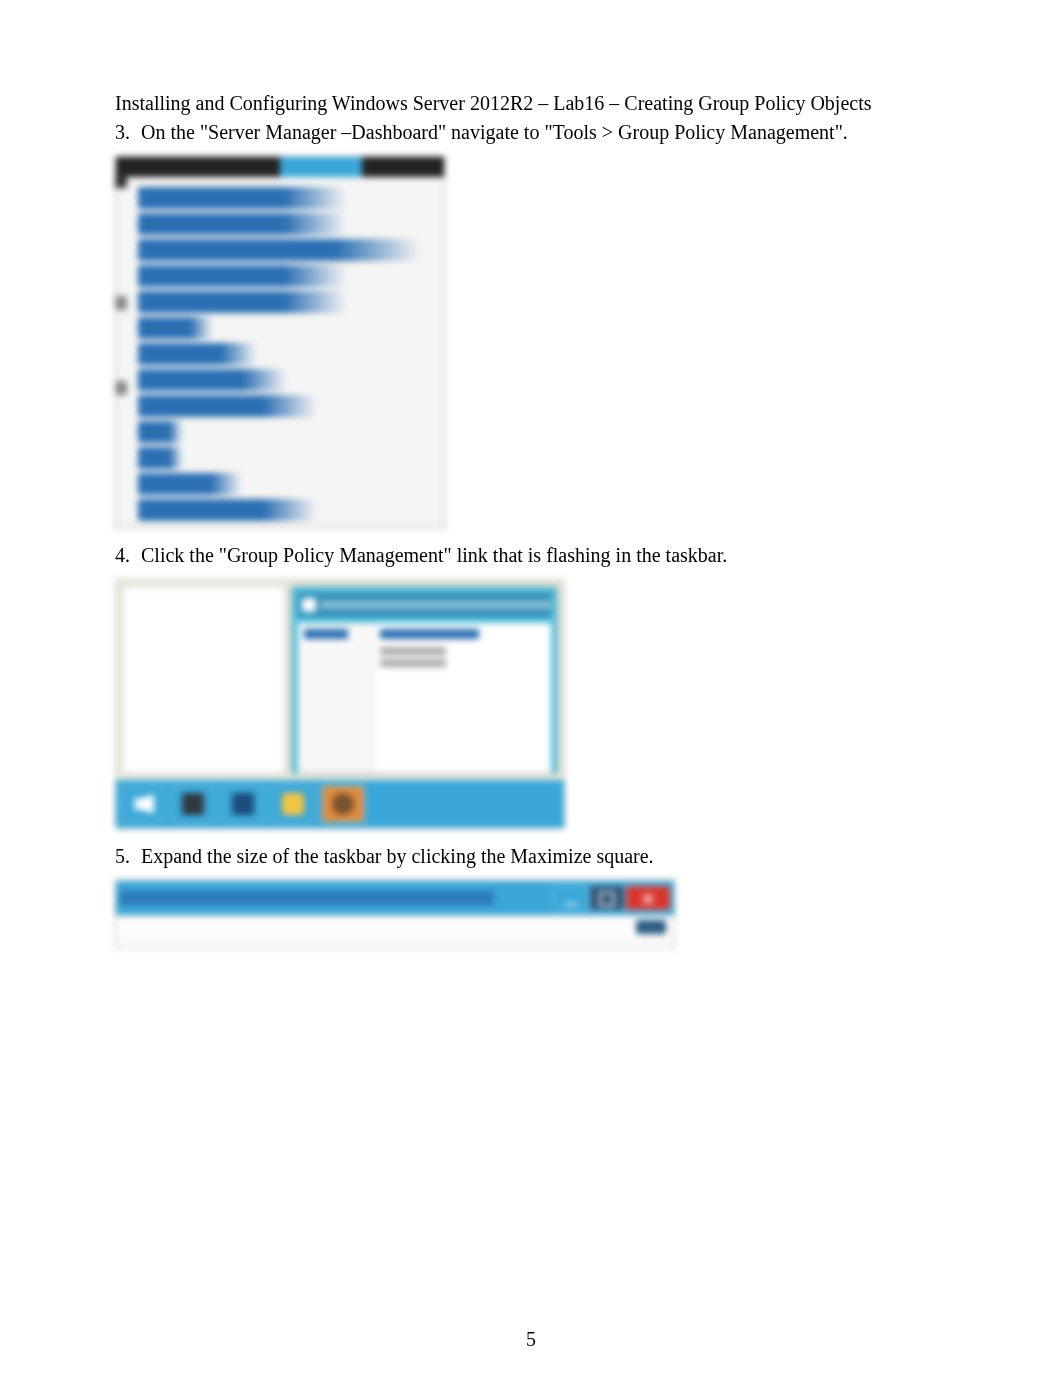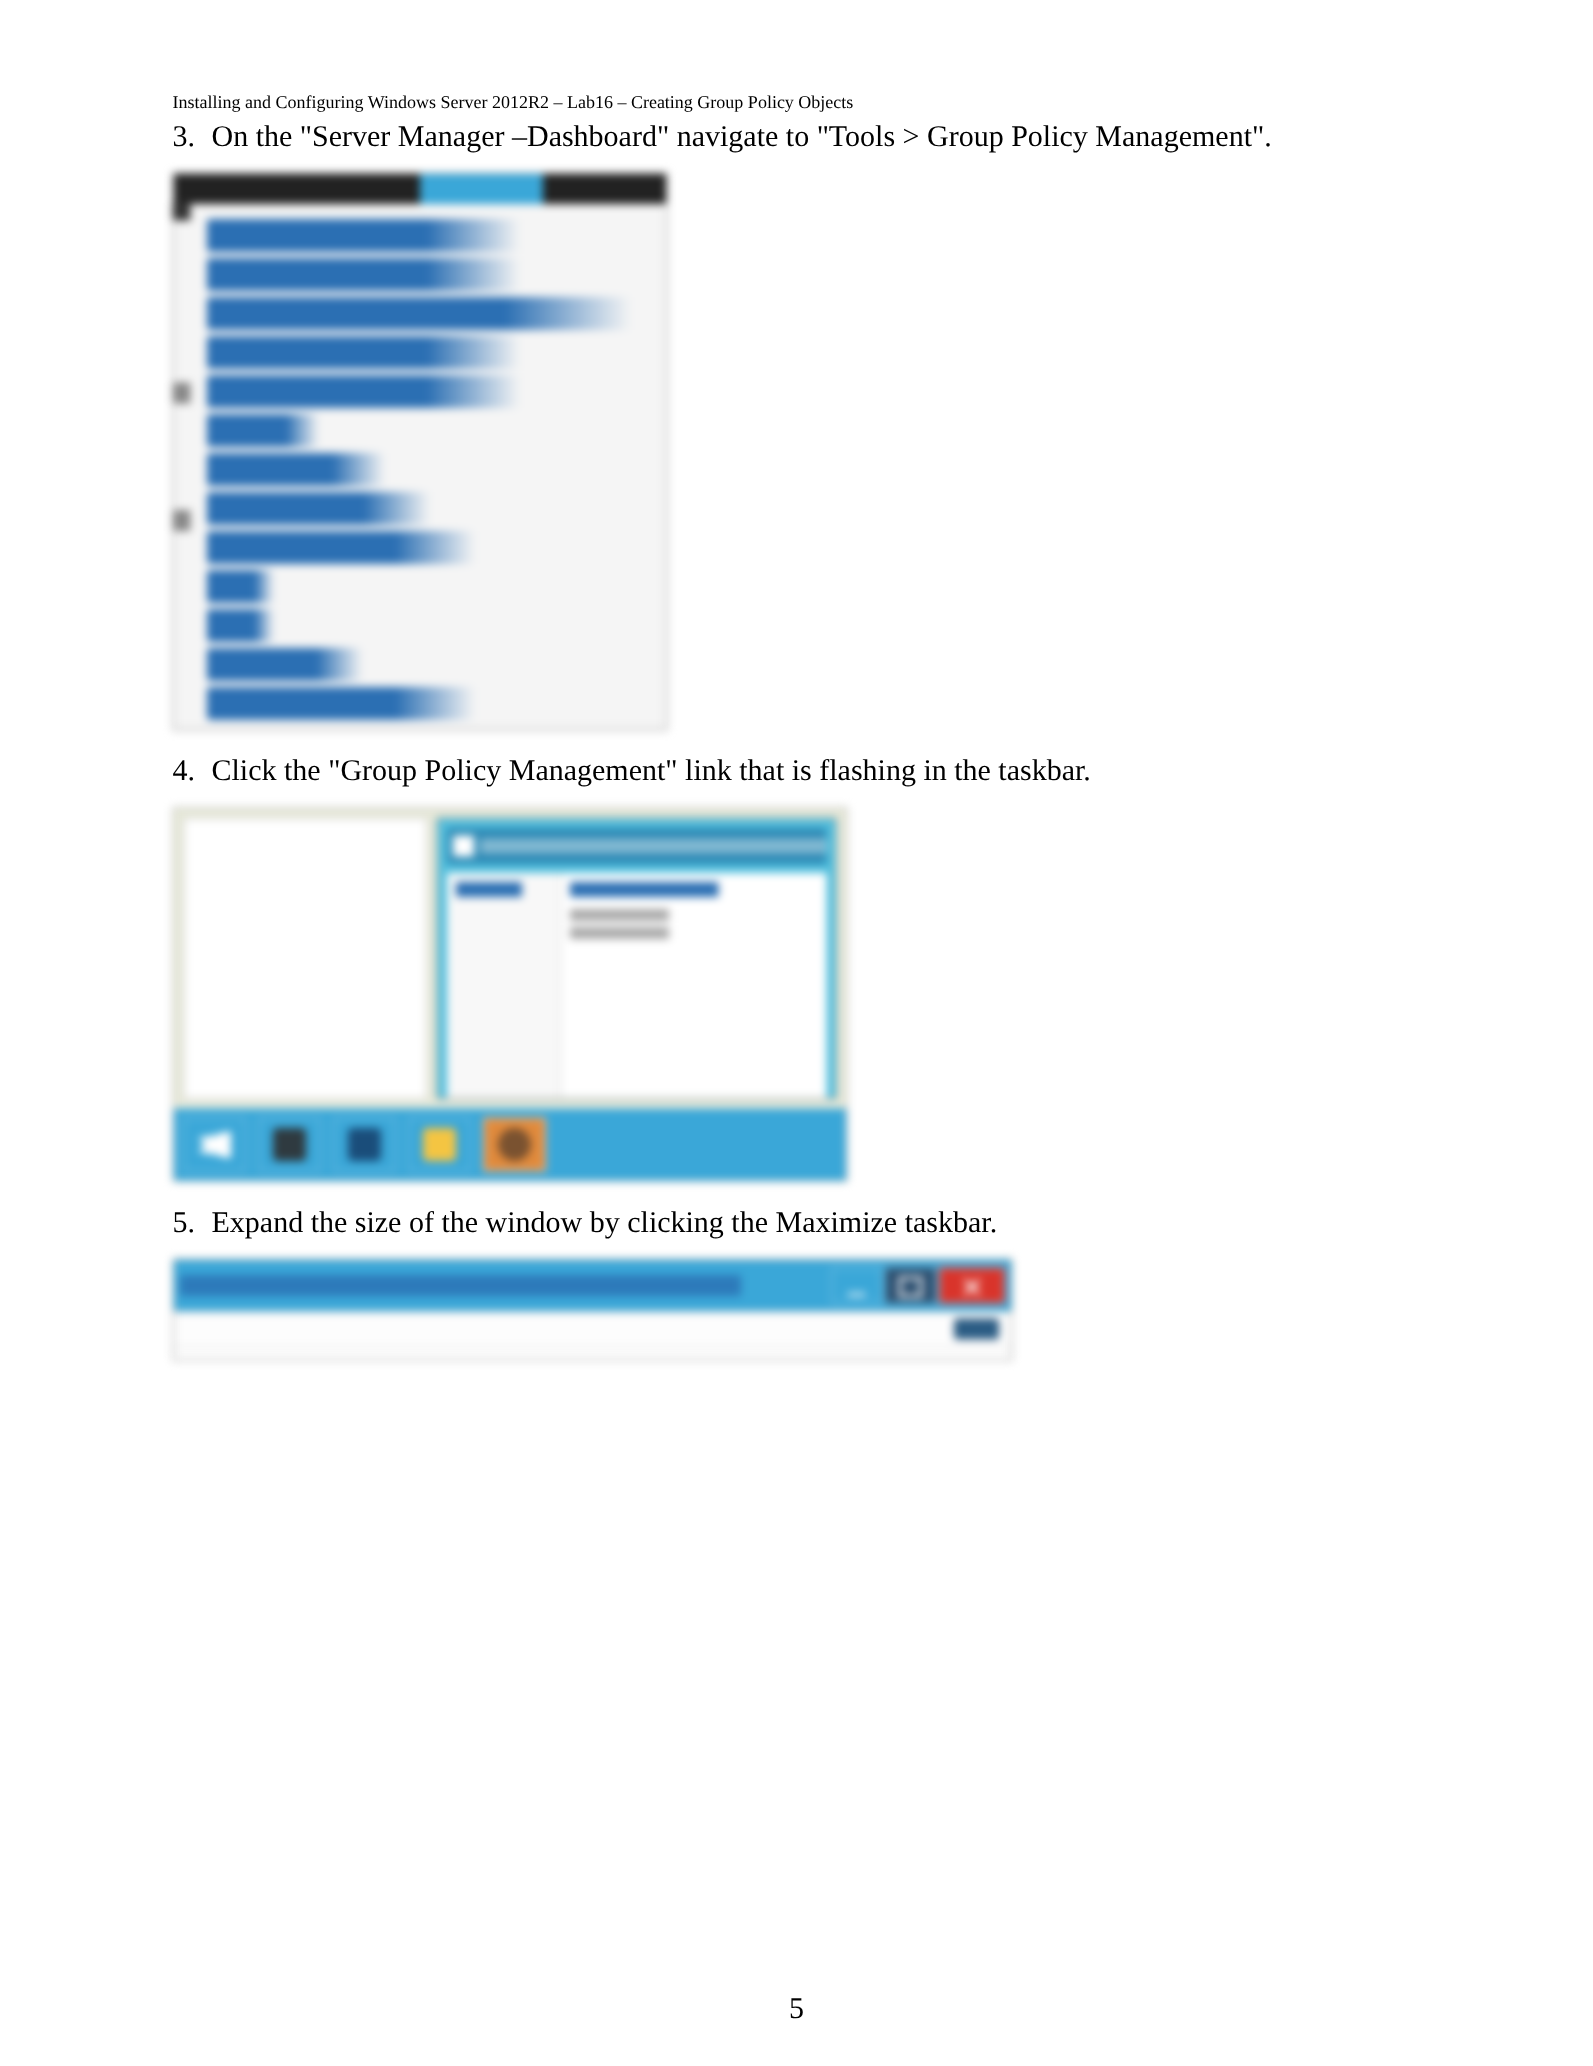--- a/index.html
+++ b/index.html
@@ -6,22 +6,23 @@
   body {
     background: #ffffff;
     font-family: "Times New Roman", Times, serif;
     width: 1062px;
     min-height: 1377px;
     padding: 60px 115px 40px 115px;
     color: #000;
     position: relative;
   }
   .header-line {
-    font-size: 12px;
+    font-size: 20px;
     line-height: 1.35;
+    margin-top: 30px;
   }
   .step {
     font-size: 20px;
     line-height: 1.35;
     margin-top: 2px;
     display: flex;
   }
   .step-num {
     min-width: 26px;
   }
@@ -324,21 +325,21 @@
         </div>
       <div class="tb-btn gpm" title="group-policy-management">
           <span class="ico"></span>
         </div>
     </div>
   </div>
 </div>
 
 <div class="step">
   <span class="step-num">5.</span>
-  <span class="step-text">Expand the size of the window by clicking the Maximize taskbar.</span>
+  <span class="step-text">Expand the size of the taskbar by clicking the Maximize square.</span>
 </div>
 
 <div class="screenshot">
   <div class="ss3">
     <div class="ss3-titlebar">
       <span class="titletxt" title="Group Policy Management"></span>
       <span class="wbtns">
         <span class="wbtn min" title="minimize"></span>
         <span class="wbtn max" title="maximize"></span>
         <span class="wbtn close" title="close"></span>

